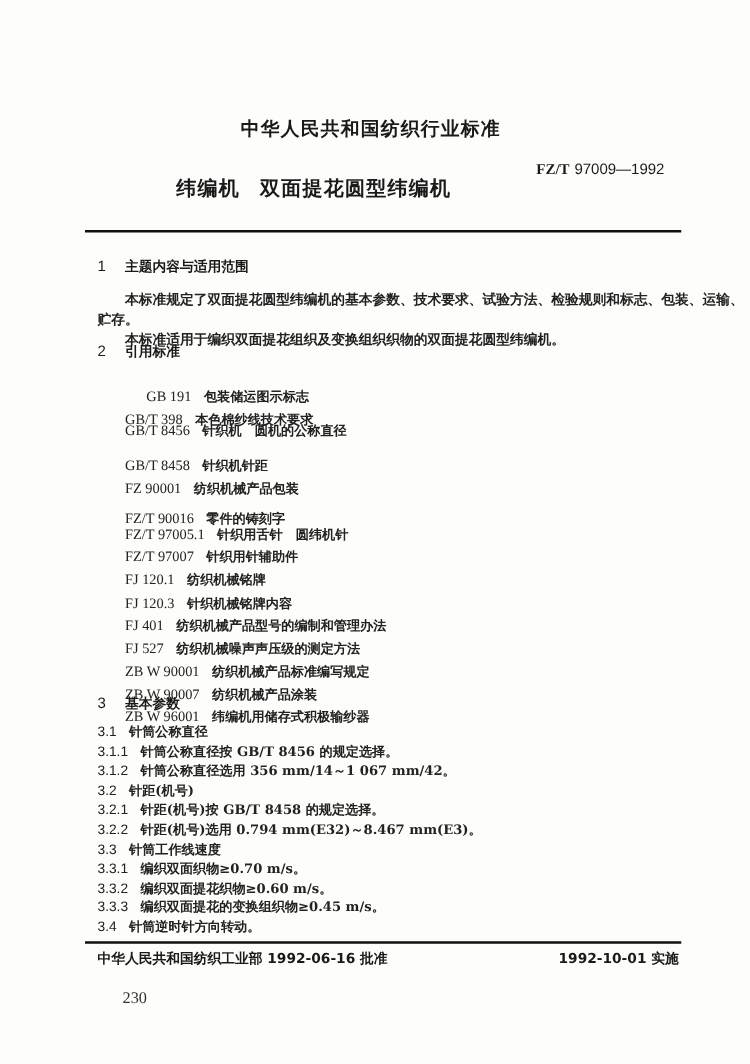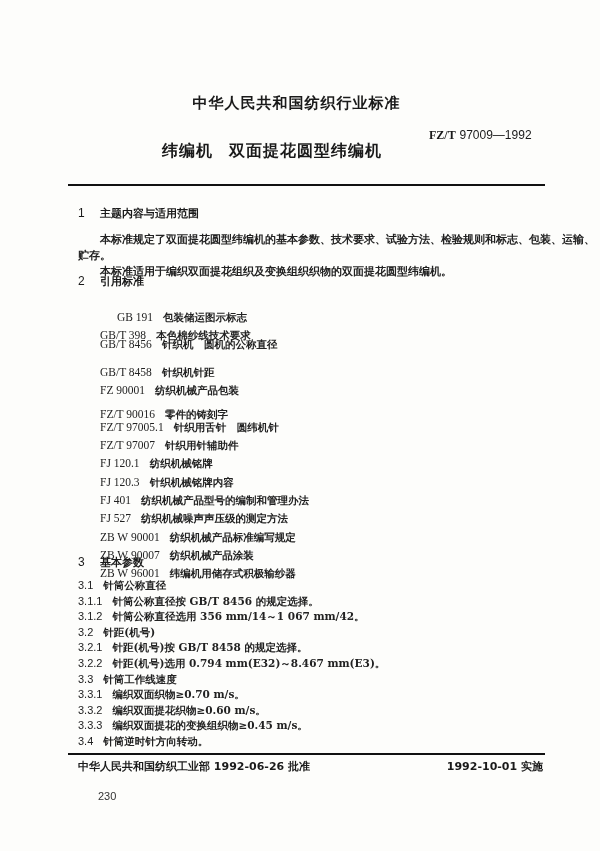--- a/index.html
+++ b/index.html
@@ -5,35 +5,35 @@
   html, body { margin: 0; padding: 0; }
   body {
     width: 600px; height: 851px; background: #fdfdfb; position: relative; overflow: hidden;
     font-family: "DejaVu Serif", "Liberation Serif", serif; color: #1a1a1a;
   }
   .abs { position: absolute; white-space: nowrap; }
   .org-title { left: 0; width: 505px; text-align: center; top: 94px; font-family: "DejaVu Sans", sans-serif; font-weight: bold; font-size: 15px; letter-spacing: 1px; padding-left: 44px; }
   .std-code { left: 429px; top: 128px; font-size: 12px; }
   .std-code .b { font-weight: bold; font-family: "Liberation Serif", serif; }
   .std-code .n { font-family: "Liberation Sans", sans-serif; }
-  .doc-title { left: 162px; top: 141px; font-family: "DejaVu Sans", sans-serif; font-weight: bold; font-size: 16px; letter-spacing: 1px; }
+  .doc-title { left: 141px; top: 141px; font-family: "DejaVu Sans", sans-serif; font-weight: bold; font-size: 16px; letter-spacing: 1px; }
   .doc-title .gap { display: inline-block; width: 16px; }
   .rule { position: absolute; left: 68px; width: 477px; height: 2px; background: #111; }
   .sec-h { left: 78px; font-family: "DejaVu Sans", sans-serif; font-weight: bold; font-size: 11px; }
   .sec-h .num { display: inline-block; width: 22px; font-weight: normal; font-family: "Liberation Sans", sans-serif; font-size: 12px; }
   .body-text { font-size: 11px; font-weight: bold; color: #222; }
   .ref { left: 100px; font-size: 11.5px; color: #222; }
   .ref .code { font-family: "Liberation Serif", serif; display: inline-block; margin-right: 10px; }
   .ref .name { font-weight: bold; font-size: 10.5px; }
   .item { left: 78px; font-size: 11px; color: #222; }
   .item .num { font-family: "Liberation Sans", sans-serif; display: inline-block; margin-right: 10px; }
   .item .txt { font-weight: bold; font-size: 10.5px; text-align: center; }
   .footer-left { left: 78px; top: 759px; font-family: "DejaVu Sans", sans-serif; font-weight: bold; font-size: 11px; }
   .footer-right { right: 57px; top: 759px; font-family: "DejaVu Sans", sans-serif; font-weight: bold; font-size: 11px; }
-  .pageno { left: 98px; top: 790px; font-family: Liberation Sans, sans-serif; font-size: 11px; color: #333; }
+  .pageno { left: 98px; top: 790px; font-family: Liberation Serif, serif; font-size: 13px; color: #333; }
 </style>
 </head>
 <body>
 
 <div class="abs org-title">中华人民共和国纺织行业标准</div>
 <div class="abs std-code">
   <span class="b">FZ/T</span>
   <span class="n">97009—1992</span>
 </div>
 <div class="abs doc-title">
@@ -81,15 +81,15 @@
     <div class="abs item" style="top: 641.4px;"><span class="num">3.2.1</span><span class="txt">针距(机号)按 GB/T 8458 的规定选择。</span></div>
     <div class="abs item" style="top: 657px;"><span class="num">3.2.2</span><span class="txt">针距(机号)选用 0.794 mm(E32)～8.467 mm(E3)。</span></div>
     <div class="abs item" style="top: 672.6px;"><span class="num">3.3</span><span class="txt">针筒工作线速度</span></div>
     <div class="abs item" style="top: 688.2px;"><span class="num">3.3.1</span><span class="txt">编织双面织物≥0.70 m/s。</span></div>
     <div class="abs item" style="top: 703.8px;"><span class="num">3.3.2</span><span class="txt">编织双面提花织物≥0.60 m/s。</span></div>
     <div class="abs item" style="top: 719.4px;"><span class="num">3.3.3</span><span class="txt">编织双面提花的变换组织物≥0.45 m/s。</span></div>
     <div class="abs item" style="top: 735px;"><span class="num">3.4</span><span class="txt">针筒逆时针方向转动。</span></div>
   </div>
 
 <div class="rule" style="top:753px;"></div>
-<div class="abs footer-left">中华人民共和国纺织工业部 1992-06-26 批准</div>
+<div class="abs footer-left">中华人民共和国纺织工业部 1992-06-16 批准</div>
 <div class="abs footer-right">1992-10-01 实施</div>
 <div class="abs pageno">230</div>
 
 </body></html>

